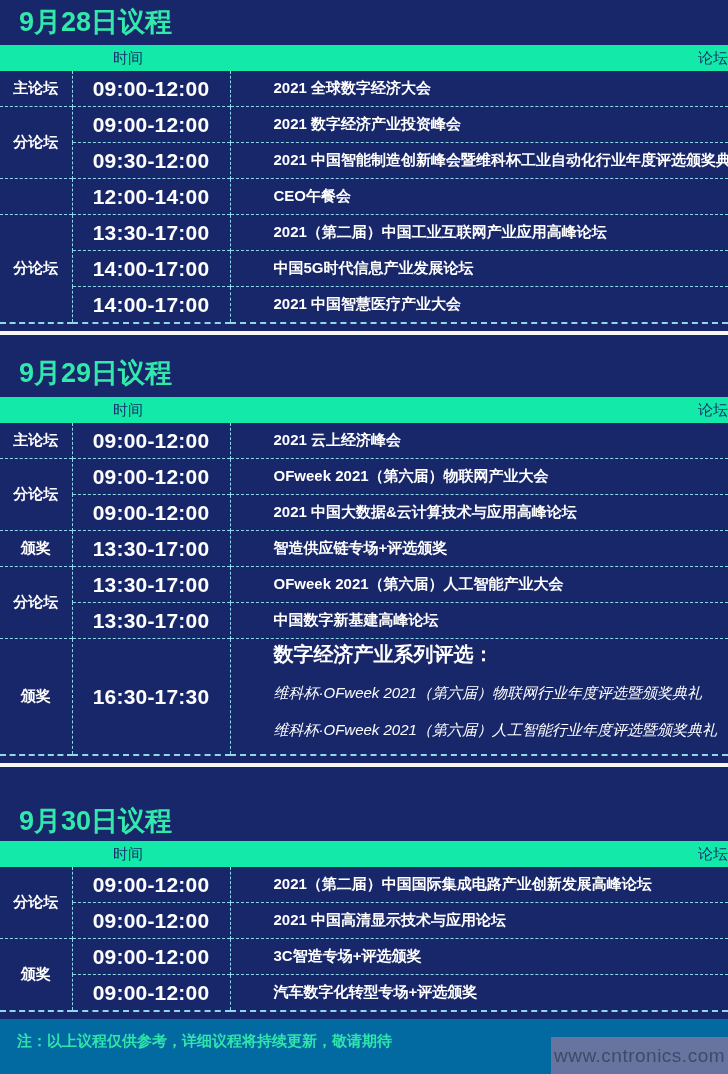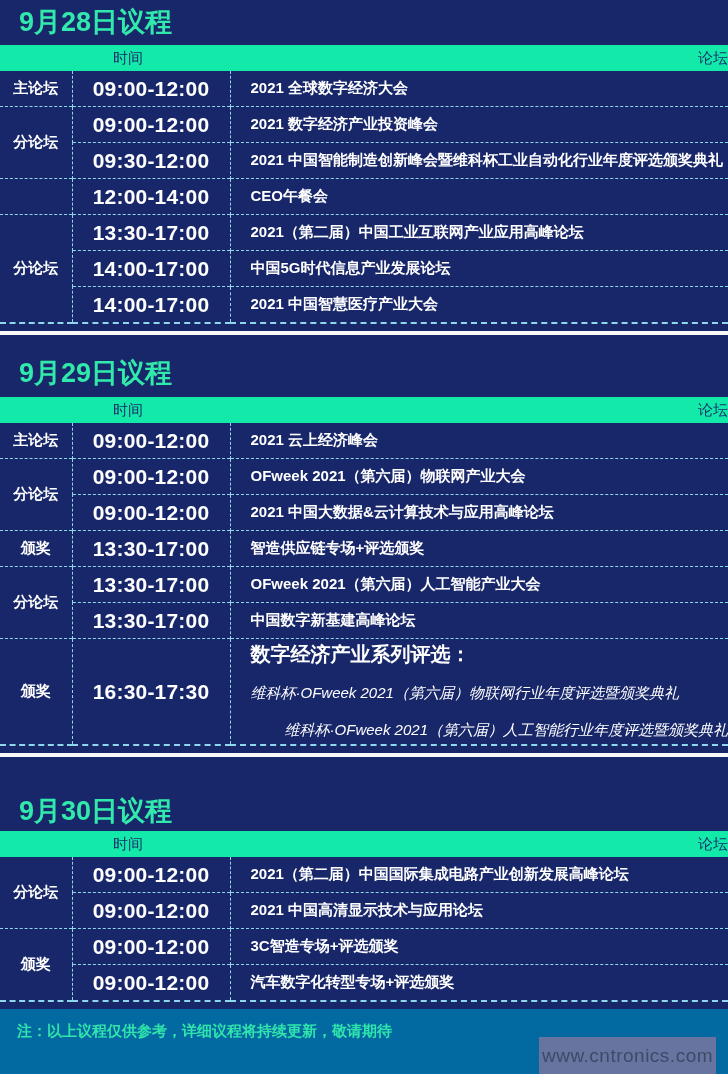--- a/index.html
+++ b/index.html
@@ -41,35 +41,35 @@
 
   tbody td{
     height:35px;padding:0;
     border-top:1px dashed #8fd8ec;
     font-size:15px;font-weight:bold;color:#ffffff;
     vertical-align:middle;
   }
   tbody tr.first > td{border-top:none;}
   td.lbl{text-align:center;border-right:1px dashed #8fd8ec;}
   td.time{text-align:center;font-size:21px;border-right:1px dashed #8fd8ec;letter-spacing:.2px;}
-  td.forum{text-align:left;padding-left:20px;white-space:nowrap;overflow:hidden;}
+  td.forum{text-align:left;padding-left:43px;white-space:nowrap;overflow:hidden;}
   tr.tall td{height:104px;}
   .award-heading{font-size:20px;font-weight:bold;margin:2px 0 16px 0;}
   .award-line{font-size:15px;font-weight:normal;margin:0 0 18px 0;font-style:italic;}
-  .award-line:last-child{margin-bottom:4px;text-align:right;}
+  .award-line:last-child{margin-bottom:14px;}
 
   .divider{height:4px;background:#f7f7f5;}
 
   .footer{flex:1;position:relative;background:#0369a1;}
   .note{
     position:absolute;left:17px;top:13px;
     font-size:15px;font-weight:bold;color:#2fe5ab;
   }
   .watermark{
-    position:absolute;right:12px;bottom:0;
+    position:absolute;right:0;bottom:0;
     width:177px;height:37px;
     background:#66749f;
     color:#3d4a68;font-size:19px;
     display:flex;align-items:center;justify-content:center;
     letter-spacing:.5px;
   }
 </style>
 </head>
 <body>
 

